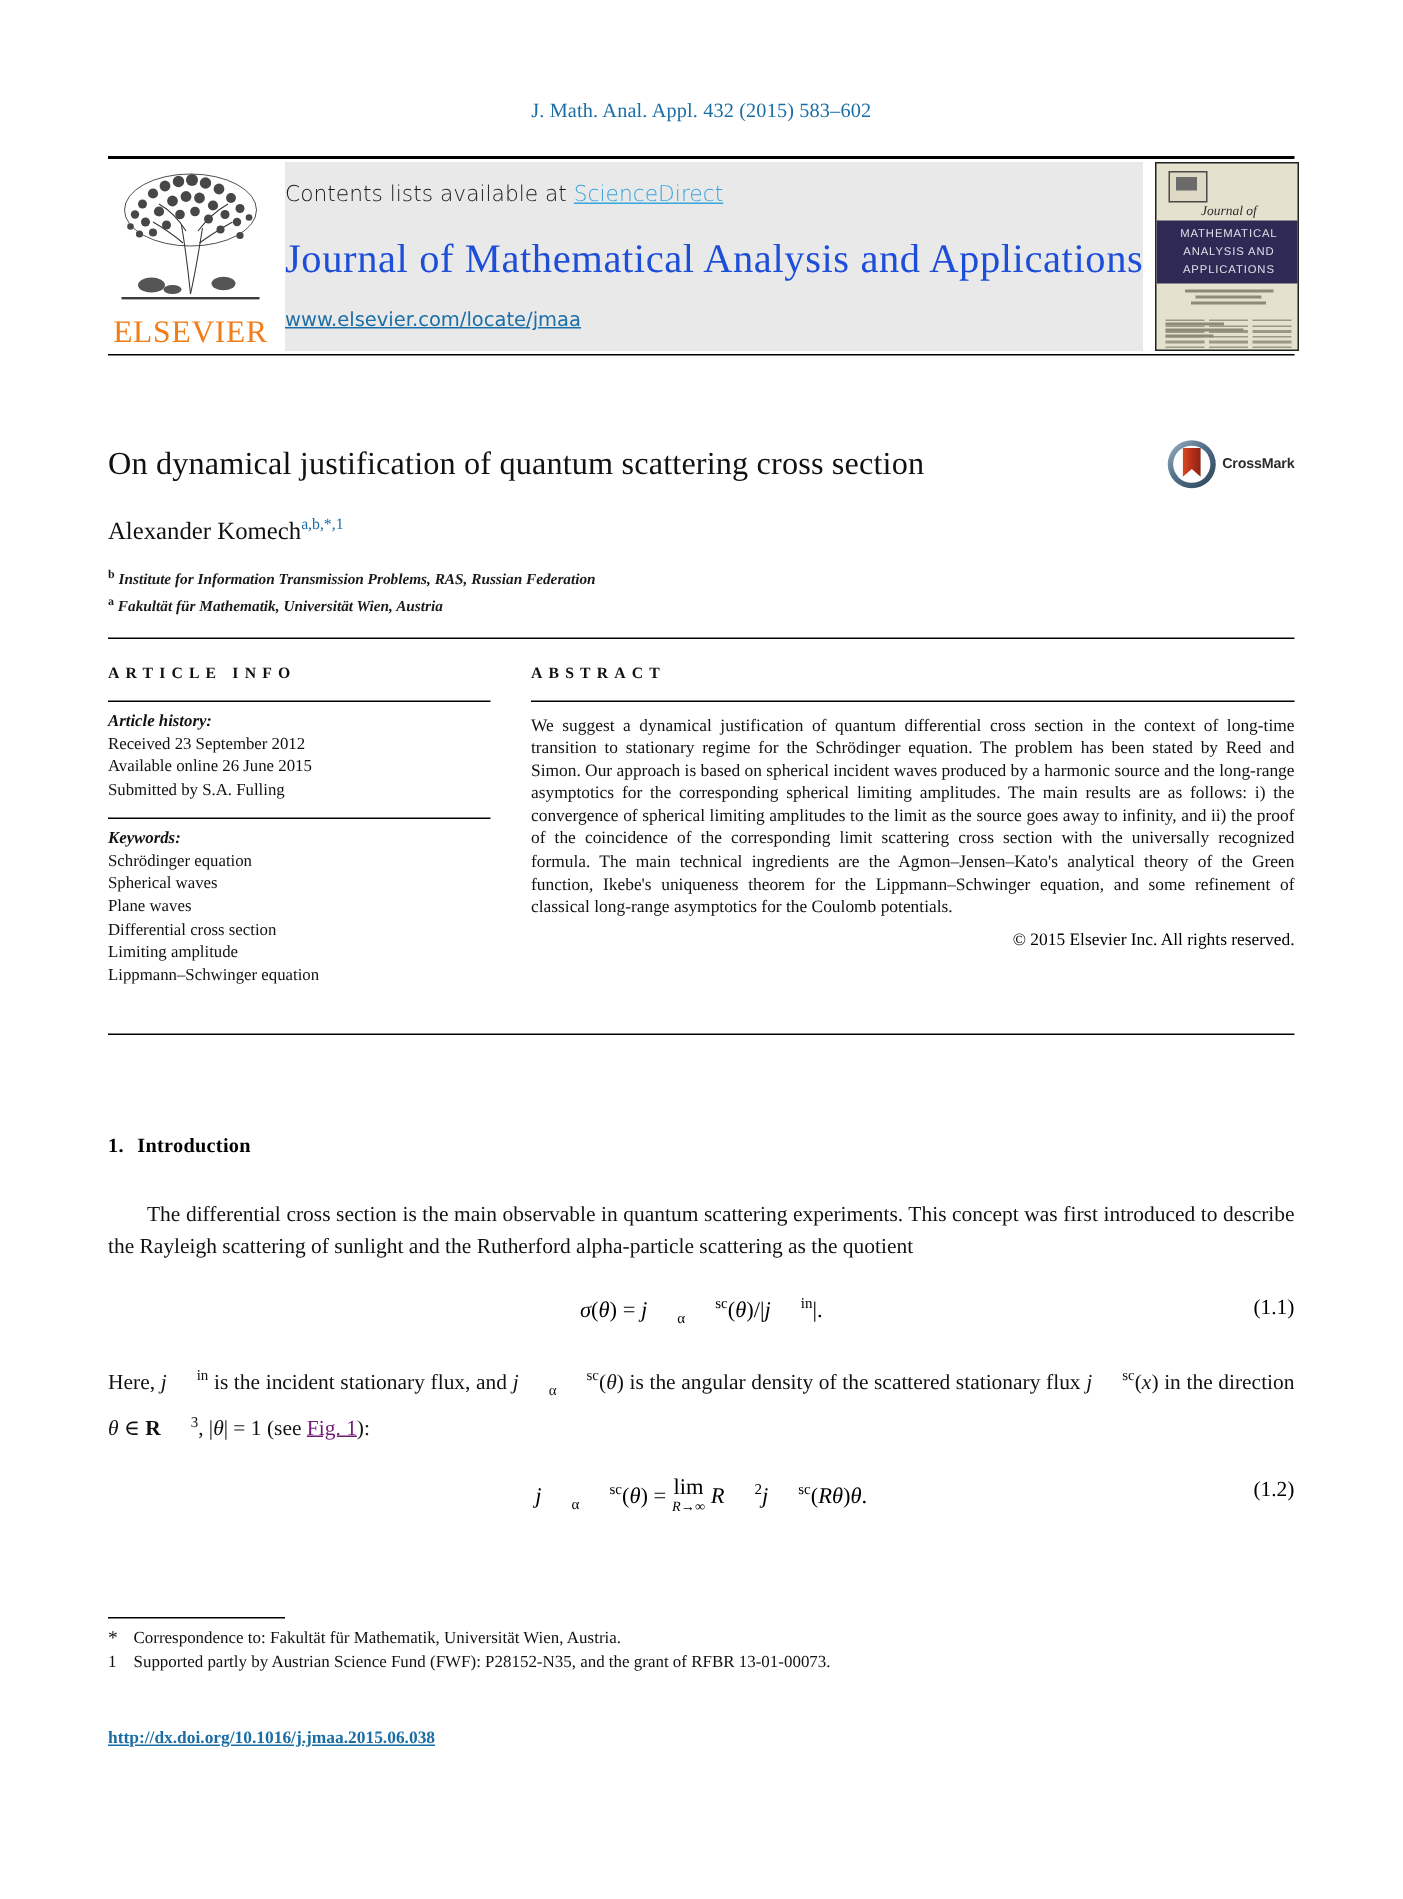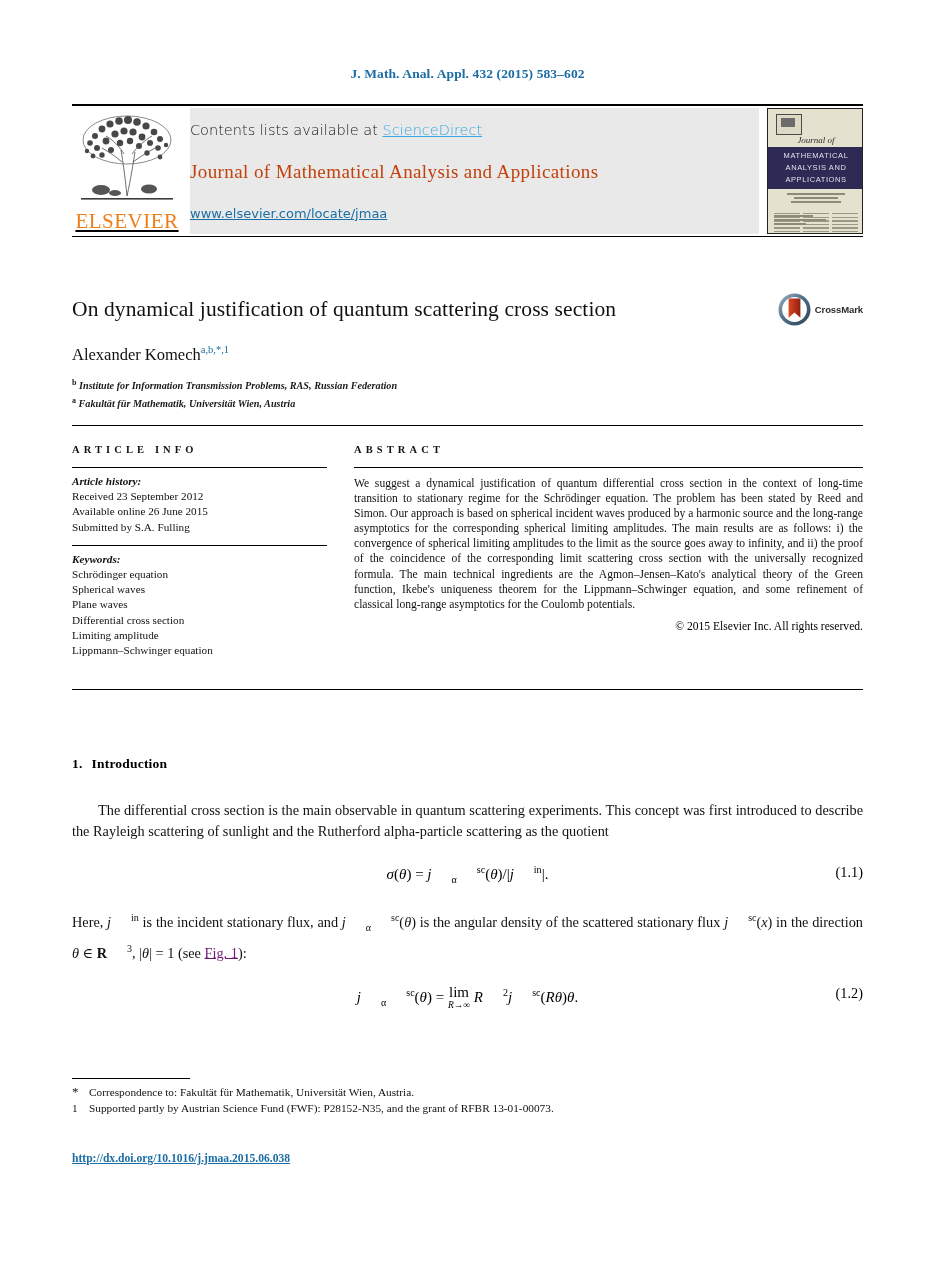--- a/index.html
+++ b/index.html
@@ -23,21 +23,21 @@
   }
 
   
   .running-head {
     position: absolute;
     top: 66px;
     left: 0;
     width: 935px;
     text-align: center;
     font-size: 13.5px;
-    font-weight: bold;
+    font-weight: normal;
     color: #1b6ea5;
     letter-spacing: .1px;
   }
 
   
   .masthead {
     position: absolute;
     left: 72px;
     top: 104px;
     width: 791px;
@@ -53,21 +53,20 @@
     margin-top: 2px;
   }
   .elsevier-logo {
     width: 110px;
     flex: 0 0 110px;
     display: flex;
     flex-direction: column;
     align-items: center;
     justify-content: flex-end;
     padding-bottom: 2px;
-    text-decoration: underline;
   }
   .tree-svg { display:block; }
   .elsevier-word {
     font-family: "Liberation Serif", serif;
     font-size: 21px;
     letter-spacing: 0.5px;
     color: #ef7d1a;
     font-weight: normal;
     line-height: 1;
     margin-top: 1px;
@@ -84,23 +83,23 @@
     padding: 14px 0 13px 0;
   }
   .contents-line {
     font-size: 14.5px;
     font-family: "DejaVu Sans", "Liberation Sans", sans-serif;
     color: #1a1a1a;
     font-weight: 300;
   }
   .contents-line .sd { color: #37a6de; }
   .journal-name {
-    font-size: 19px;
+    font-size: 27px;
     font-family: "Liberation Serif", serif;
-    color: #c2410c;
+    color: #1d4ed8;
     letter-spacing: 0.4px;
     white-space: nowrap;
   }
   .journal-url {
     font-size: 13px;
     font-family: "DejaVu Sans", "Liberation Sans", sans-serif;
     color: #1b6ea5;
   }
   .cover-thumb {
     flex: 0 0 96px;

